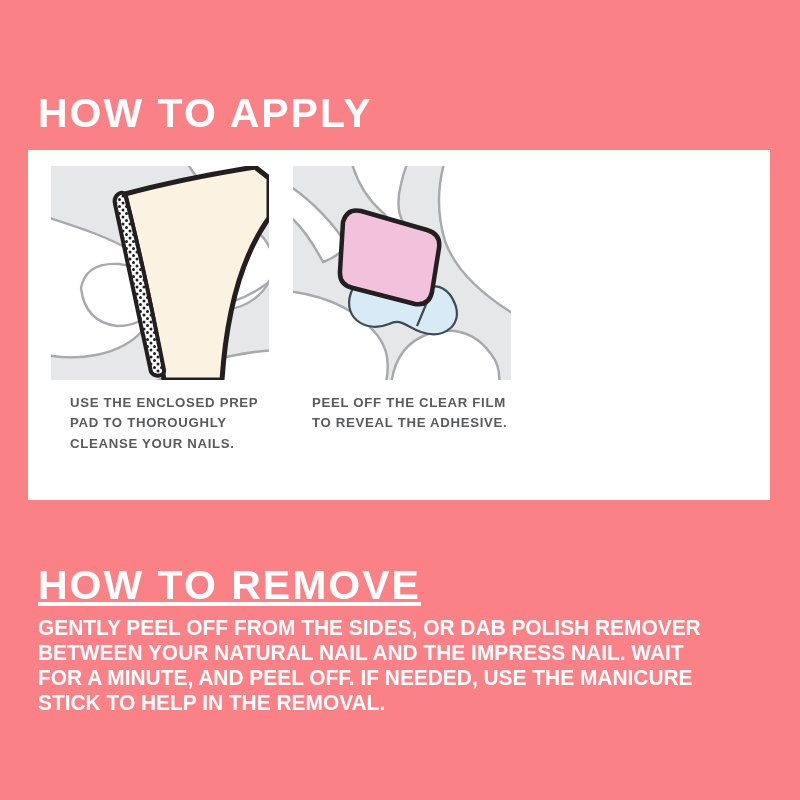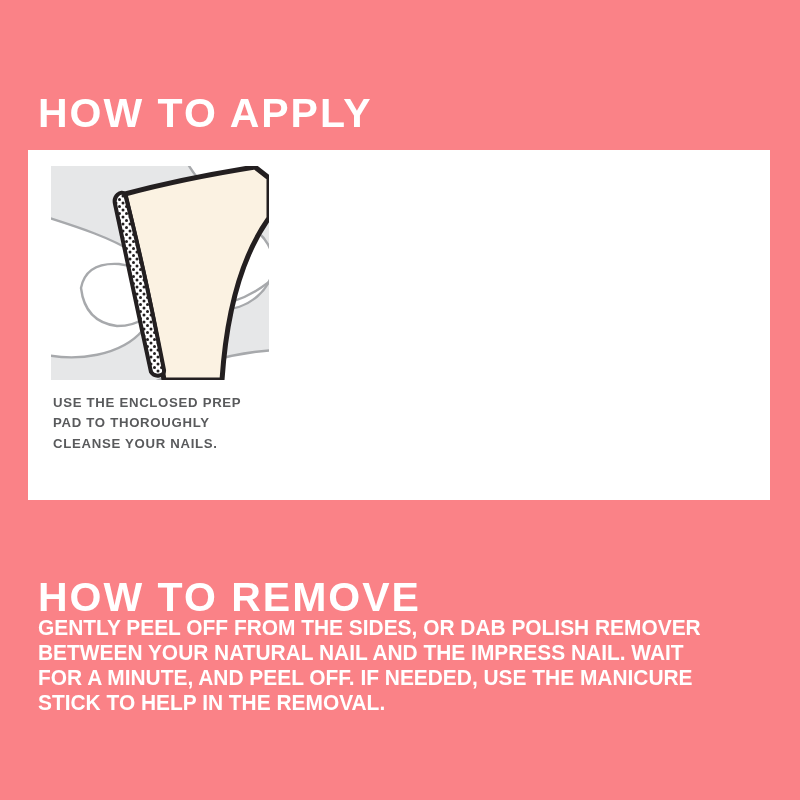--- a/index.html
+++ b/index.html
@@ -14,42 +14,42 @@
     position:absolute;left:38px;
     margin:0;
     color:#FFFFFF;
     font-size:41px;
     font-weight:bold;
     letter-spacing:2px;
     line-height:1;
     white-space:pre;
   }
   .heading.apply{top:93px;text-align:center;}
-  .heading.remove{top:577px;}
+  .heading.remove{top:565px;text-decoration:underline;}
   .panel{
     position:absolute;
     left:28px;top:150px;
     width:742px;height:350px;
     background:#FFFFFF;
     box-sizing:border-box;
     padding:16px 0 0 23px;
   }
   .steps{
     display:flex;
     gap:24px;
   }
   .step{width:218px;}
   .illo{
     width:218px;height:214px;
     background:#E6E7E8;
     overflow:hidden;
   }
   .illo svg{display:block;}
   .caption{
-    margin:13px 0 0 2px;
+    margin:13px 0 0 19px;
     color:#595A5C;
     font-size:13.2px;
     font-weight:600;
     letter-spacing:0.7px;
     line-height:1.55;
     white-space:pre;
   }
   .remove-body{
     position:absolute;
     left:38px;top:615px;
@@ -99,20 +99,44 @@
 
             <path d="M 74 28 C 90 88 102 148 113 204 C 114 210 104 212 100 206 C 88 150 76 95 64 38 C 62 30 70 24 74 28 Z" fill="#FFFFFF" stroke="#231F20" stroke-width="4" stroke-linejoin="round"></path>
             <path d="M 74 28 C 90 88 102 148 113 204 C 114 210 104 212 100 206 C 88 150 76 95 64 38 C 62 30 70 24 74 28 Z" fill="url(#dots)"></path>
           </svg>
         </div>
         <p class="caption">USE THE ENCLOSED PREP
 PAD TO THOROUGHLY
 CLEANSE YOUR NAILS.</p>
       </div>
 
+      <div class="step">
+        <div class="illo">
+          <svg width="218" height="214" viewBox="0 0 218 214">
+            <rect width="218" height="214" fill="#E6E7E8"></rect>
+
+            <path d="M -6 18 Q 30 42 55 80 Q 42 92 30 96 Q 12 62 -6 48 Z" fill="#FFFFFF" stroke="#A7A9AC" stroke-width="2.4"></path>
+
+            <path d="M 58 -6 Q 66 25 88 45 Q 98 53 96 62 L 110 56 Q 102 42 108 18 Q 111 4 116 -6 Z" fill="#FFFFFF" stroke="#A7A9AC" stroke-width="2.4"></path>
+
+            <path d="M 224 -6 L 152 -6 Q 140 35 152 75 Q 166 115 224 150 Z" fill="#FFFFFF" stroke="#A7A9AC" stroke-width="2.4"></path>
+
+            <path d="M -6 125 Q 55 132 85 170 Q 100 190 92 220 L -6 220 Z" fill="#FFFFFF" stroke="#A7A9AC" stroke-width="2.4"></path>
+
+            <path d="M 98 220 Q 102 180 135 168 Q 175 156 198 188 Q 208 200 206 220 Z" fill="#FFFFFF" stroke="#A7A9AC" stroke-width="2.4"></path>
+
+            <path d="M 60 122 C 46 150 72 168 96 158 C 108 152 112 160 128 166 C 152 174 170 158 162 138 C 156 122 144 118 136 122 Z" fill="#D9EAF7" stroke="#3D4A54" stroke-width="2.2" stroke-linejoin="round"></path>
+            <path d="M 138 126 Q 130 146 124 160" fill="none" stroke="#3D4A54" stroke-width="2.2"></path>
+
+            <path d="M 50 56 Q 54 42 68 45 L 134 64 Q 148 68 146 82 L 139 126 Q 136 140 122 138 L 60 122 Q 46 119 47 105 Z" fill="#F2C2DC" stroke="#231F20" stroke-width="4.5" stroke-linejoin="round"></path>
+          </svg>
+        </div>
+        <p class="caption">PEEL OFF THE CLEAR FILM
+TO REVEAL THE ADHESIVE.</p>
+      </div>
 
 
     </div>
   </section>
 
   <h2 class="heading remove">HOW TO REMOVE</h2>
 
   <p class="remove-body">GENTLY PEEL OFF FROM THE SIDES, OR DAB POLISH REMOVER
 BETWEEN YOUR NATURAL NAIL AND THE IMPRESS NAIL. WAIT
 FOR A MINUTE, AND PEEL OFF. IF NEEDED, USE THE MANICURE

